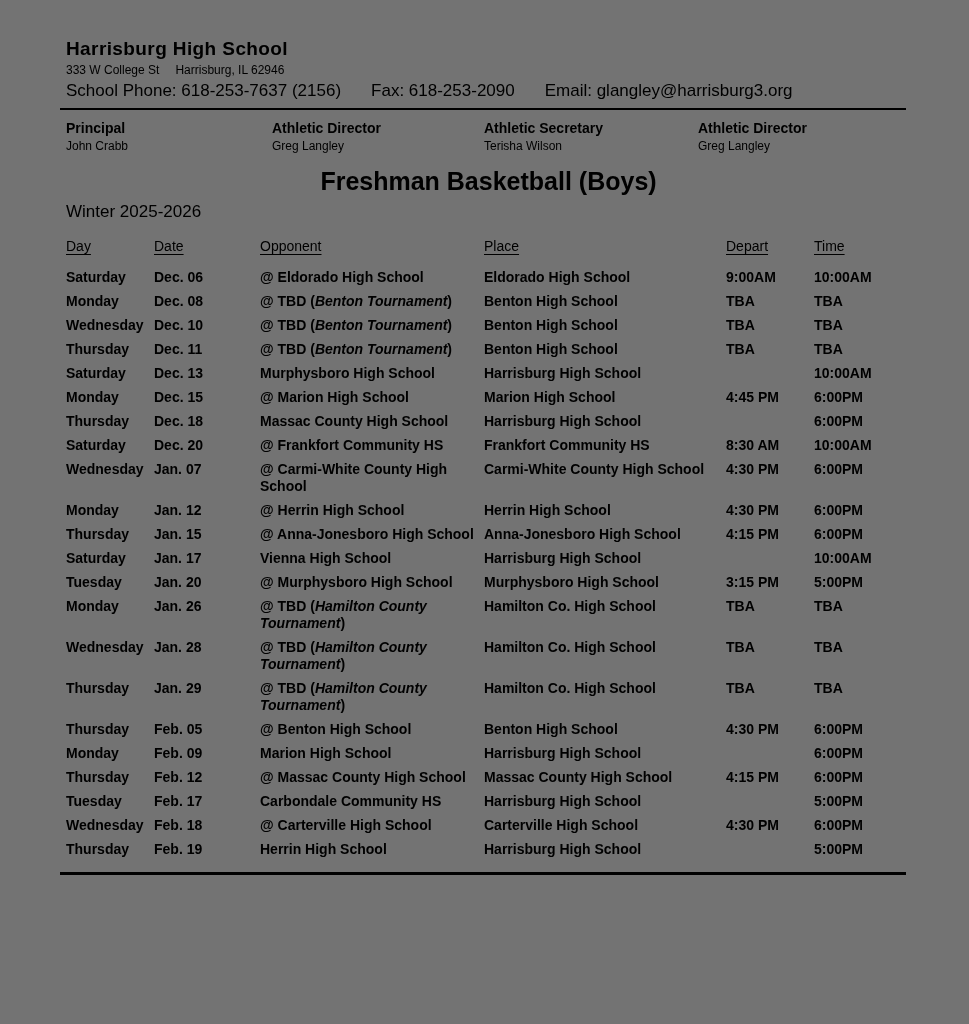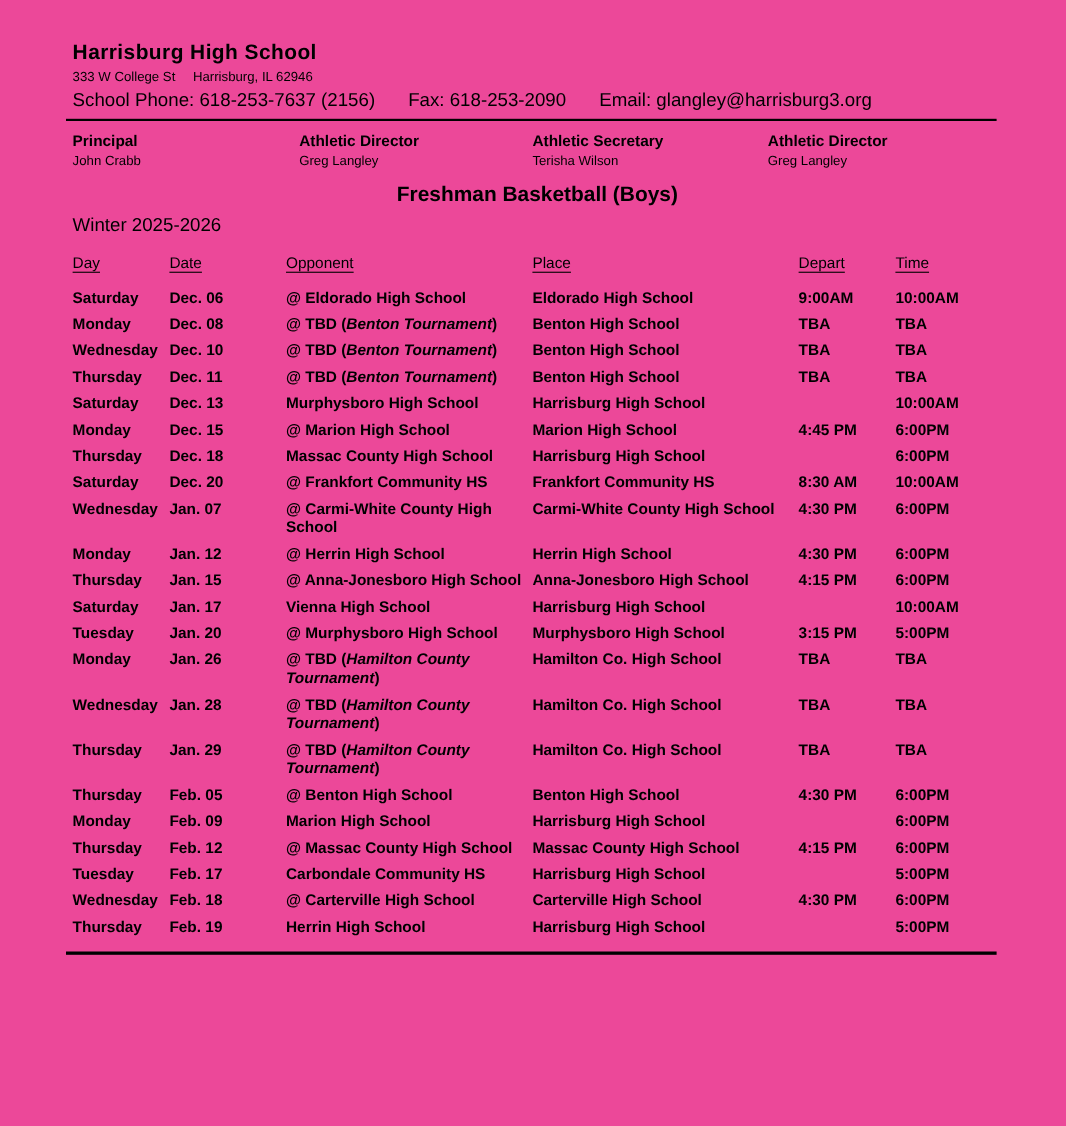--- a/index.html
+++ b/index.html
@@ -2,21 +2,21 @@
 <html><head>
 <meta charset="utf-8">
 <style>
   * { box-sizing: border-box; }
   html, body { margin: 0; padding: 0; background: #ffffff; color: #000000; }
   body { font-family: "Liberation Sans", sans-serif; }
   .page {
     width: 969px;
     min-height: 1024px;
     padding: 30px 58px 8px 66px;
-    background: #ec4899;
+    background: #737373;
   }
   .school-name {
     font-size: 19px;
     font-weight: bold;
     letter-spacing: 0.4px;
     margin: 8px 0 3px 0;
   }
   .addr-line { font-size: 12px; margin: 1px 0 2px 0; }
   .addr-line .gap-sm { display: inline-block; width: 16px; }
   .contact-line { font-size: 17px; margin: 4px 0 7px 0; }
@@ -30,21 +30,21 @@
   .staff-row { display: flex; margin: 4px 0 2px 0; }
   .staff-col { padding-right: 8px; }
   .staff-col.c0 { width: 206px; }
   .staff-col.c1 { width: 212px; }
   .staff-col.c2 { width: 214px; }
   .staff-col.c3 { flex: 1; }
   .staff-title { font-size: 14px; font-weight: bold; }
   .staff-name { font-size: 12px; margin-top: 3px; }
   .event-title {
     text-align: center;
-    font-size: 19px;
+    font-size: 25px;
     font-weight: bold;
     margin: 14px 0 6px 0;
   }
   .event-season {
     text-align: left;
     font-size: 17px;
     margin: 0 0 12px 0;
   }
   table.schedule {
     border-collapse: collapse;

